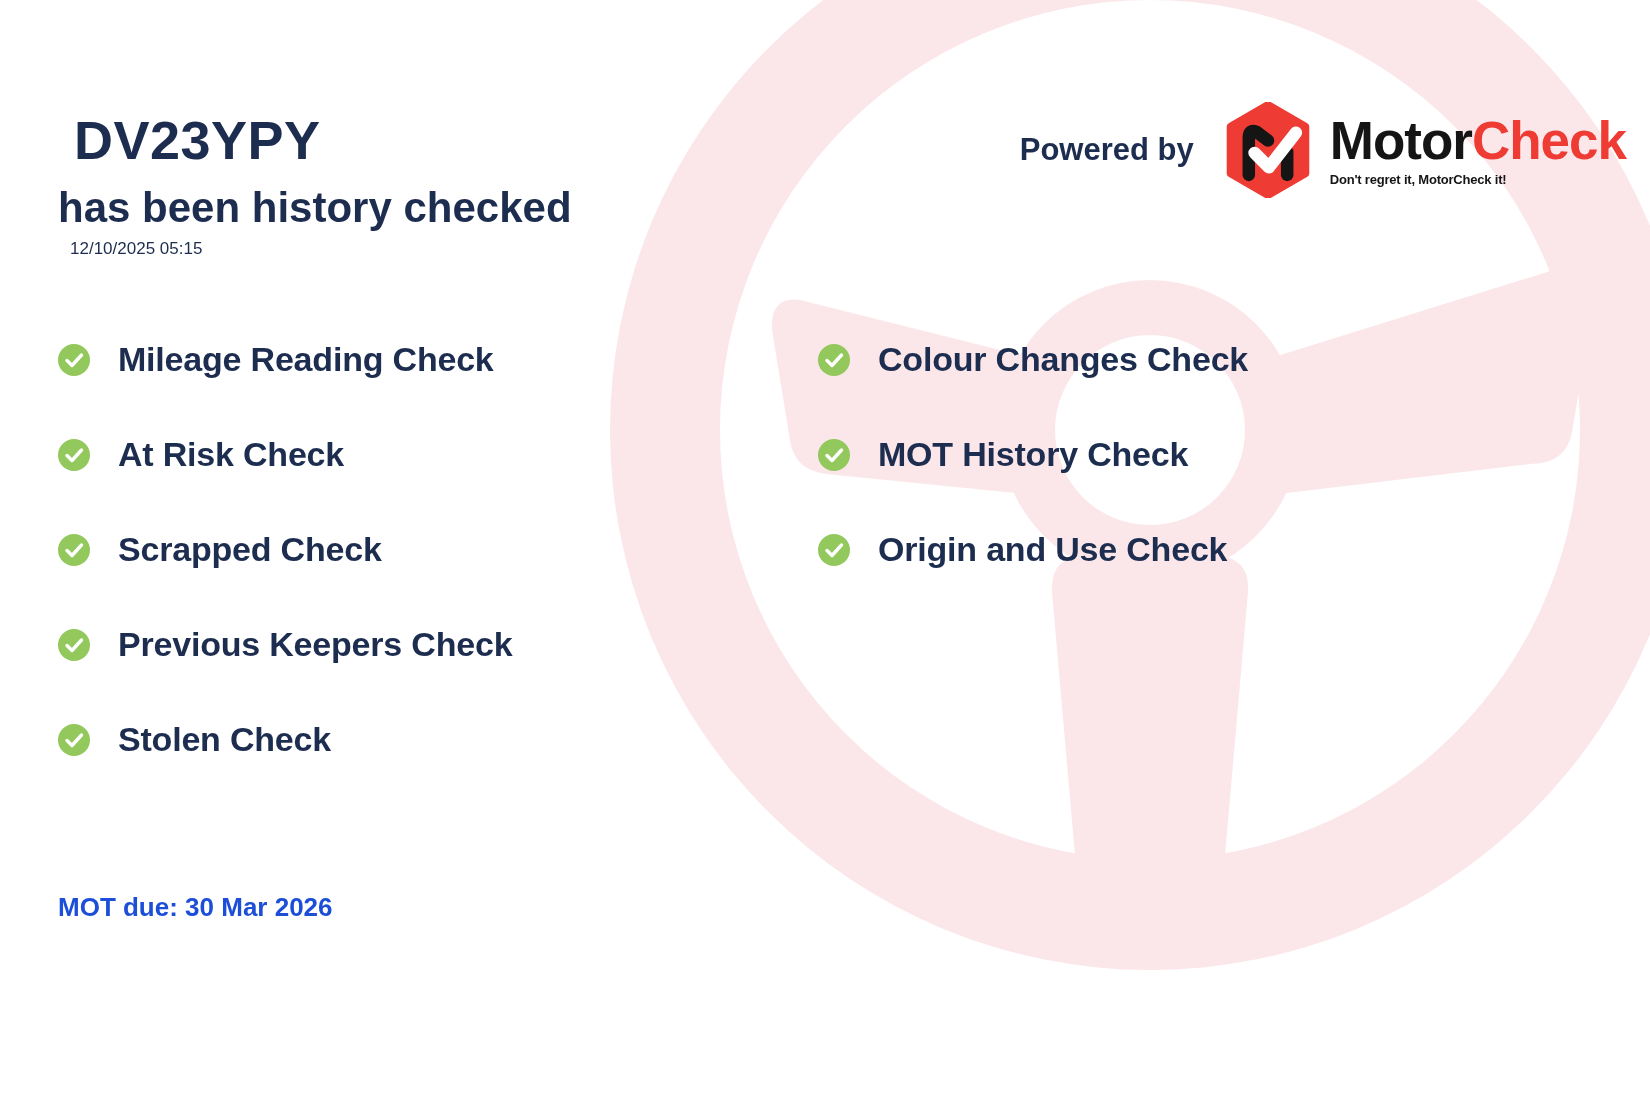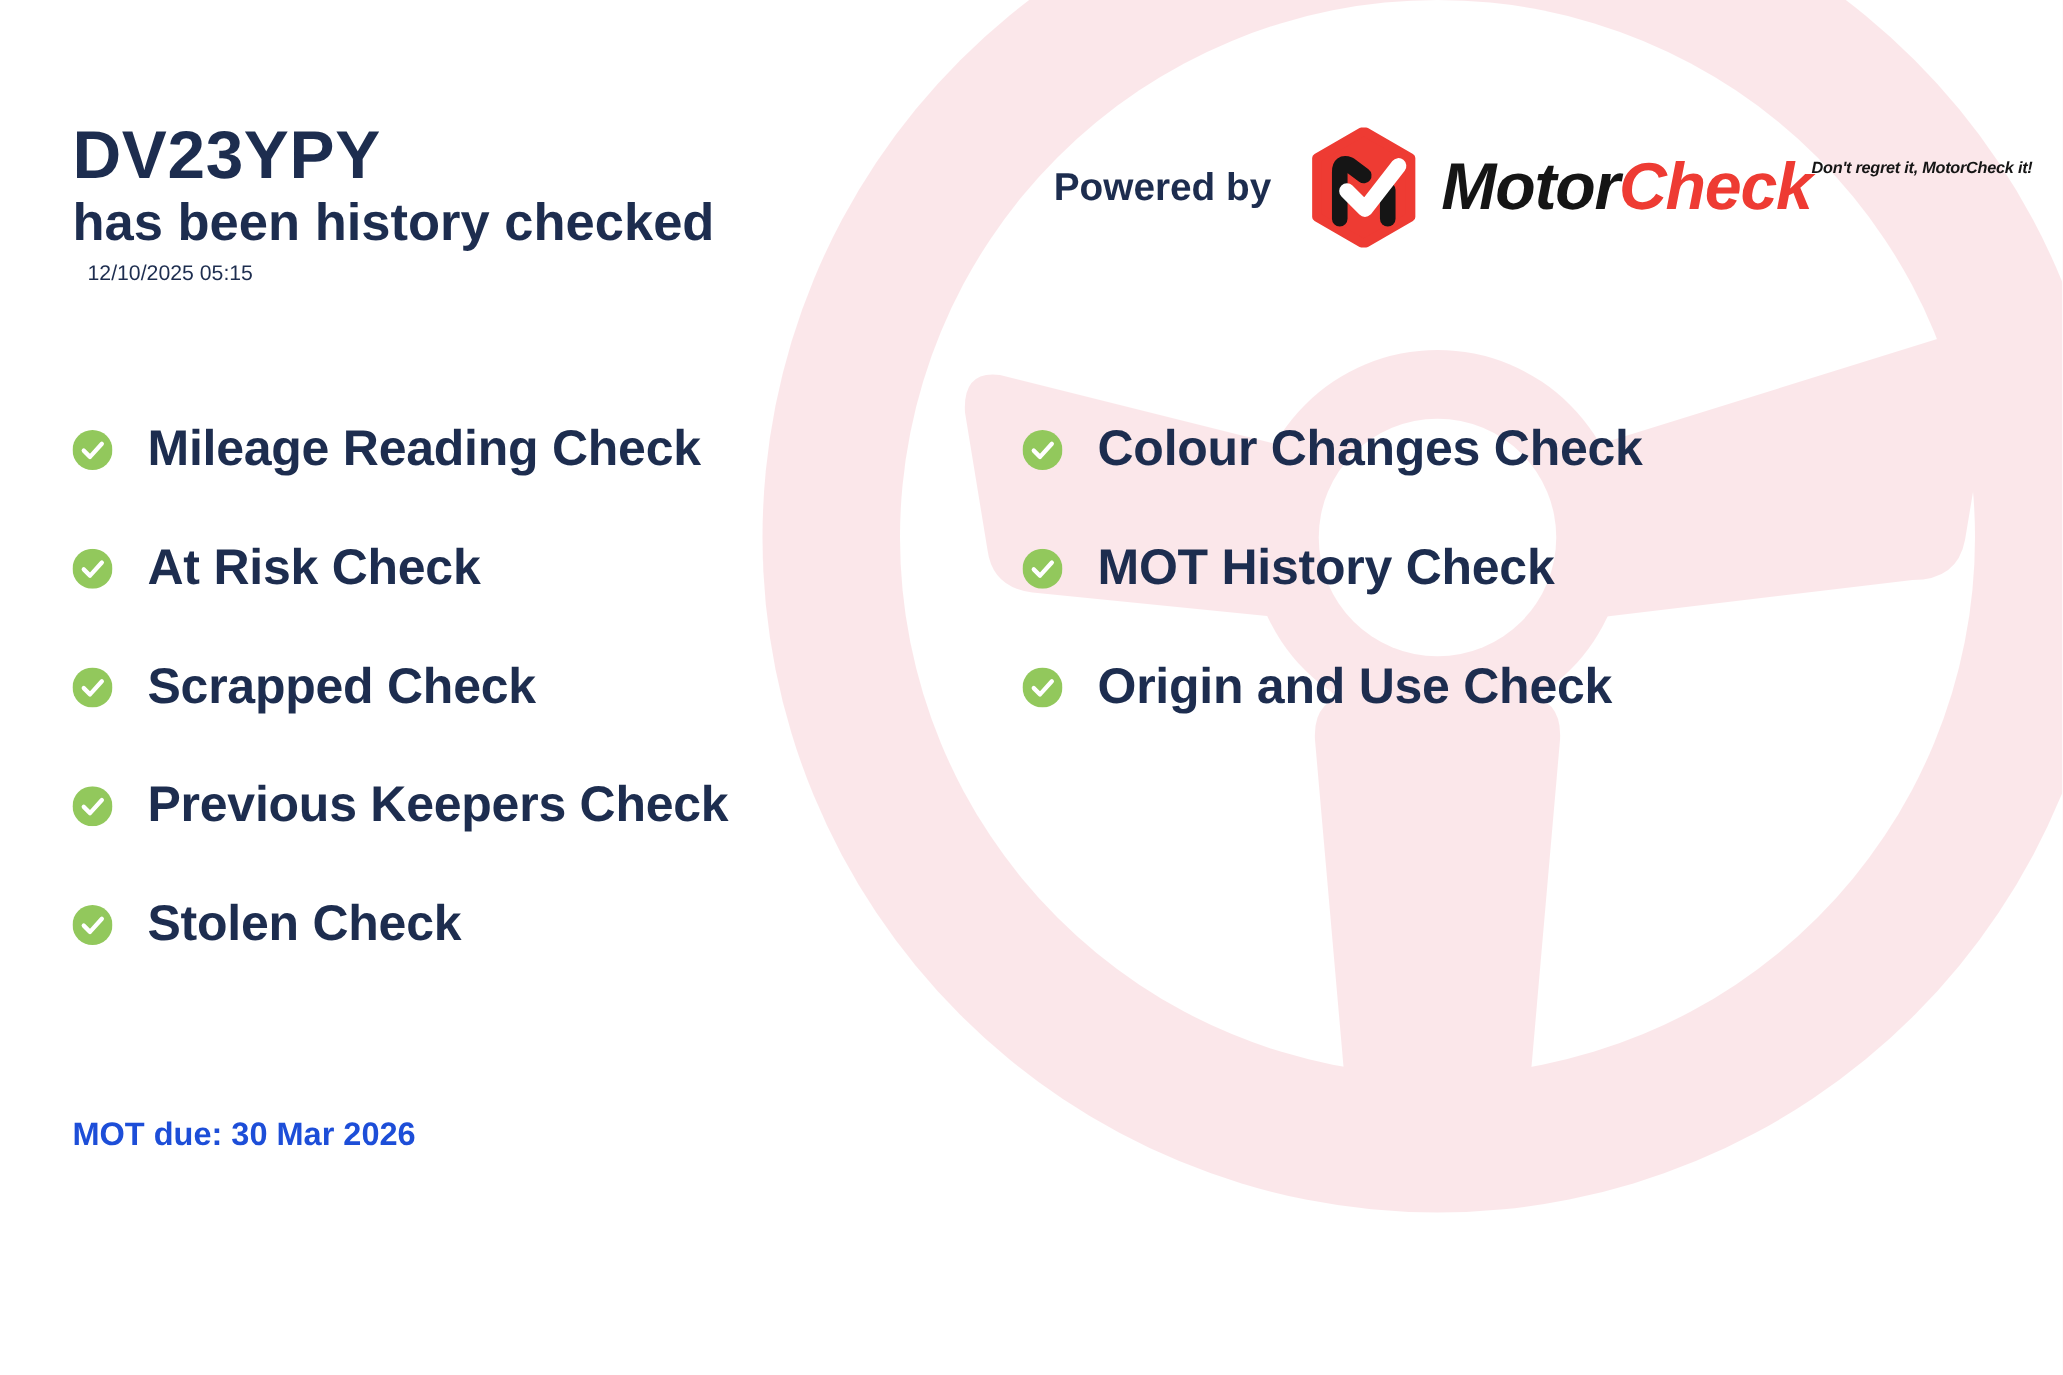--- a/index.html
+++ b/index.html
@@ -46,21 +46,21 @@
     left: 58px;
     top: 96px;
     width: 760px;
   }
   #plate {
     font-size: 54px;
     font-weight: 700;
     line-height: 1.04;
     letter-spacing: 0.5px;
     color: #1d2d4f;
-    margin: 0;
+    margin: 16px;
   }
   #subtitle {
     font-size: 42px;
     font-weight: 700;
     line-height: 1.12;
     color: #1d2d4f;
     margin: 2px 0 0 0;
   }
   #timestamp {
     font-size: 17px;
@@ -91,24 +91,23 @@
     gap: 14px;
   }
   #brand-mark {
     width: 96px;
     height: 96px;
     flex: 0 0 auto;
     display: block;
   }
   #brand-text {
     display: flex;
-    flex-direction: row;
+    flex-direction: column;
     justify-content: center;
     line-height: 1;
-    font-style: italic;
   }
   #wordmark {
     font-size: 53px;
     font-weight: 700;
     letter-spacing: -1px;
     line-height: 1.02;
     white-space: nowrap;
   }
   #wordmark-motor { color: #151515; }
   #wordmark-check { color: #ee3b33; }
@@ -143,21 +142,21 @@
     gap: 28px;
     height: 95px;
   }
   .check-badge {
     width: 32px;
     height: 32px;
     flex: 0 0 auto;
     display: block;
   }
   .check-label {
-    font-size: 40px;
+    font-size: 34px;
     font-weight: 700;
     color: #1d2d4f;
     white-space: nowrap;
     letter-spacing: -0.2px;
   }
 
   
   #mot-due {
     position: absolute;
     left: 58px;

